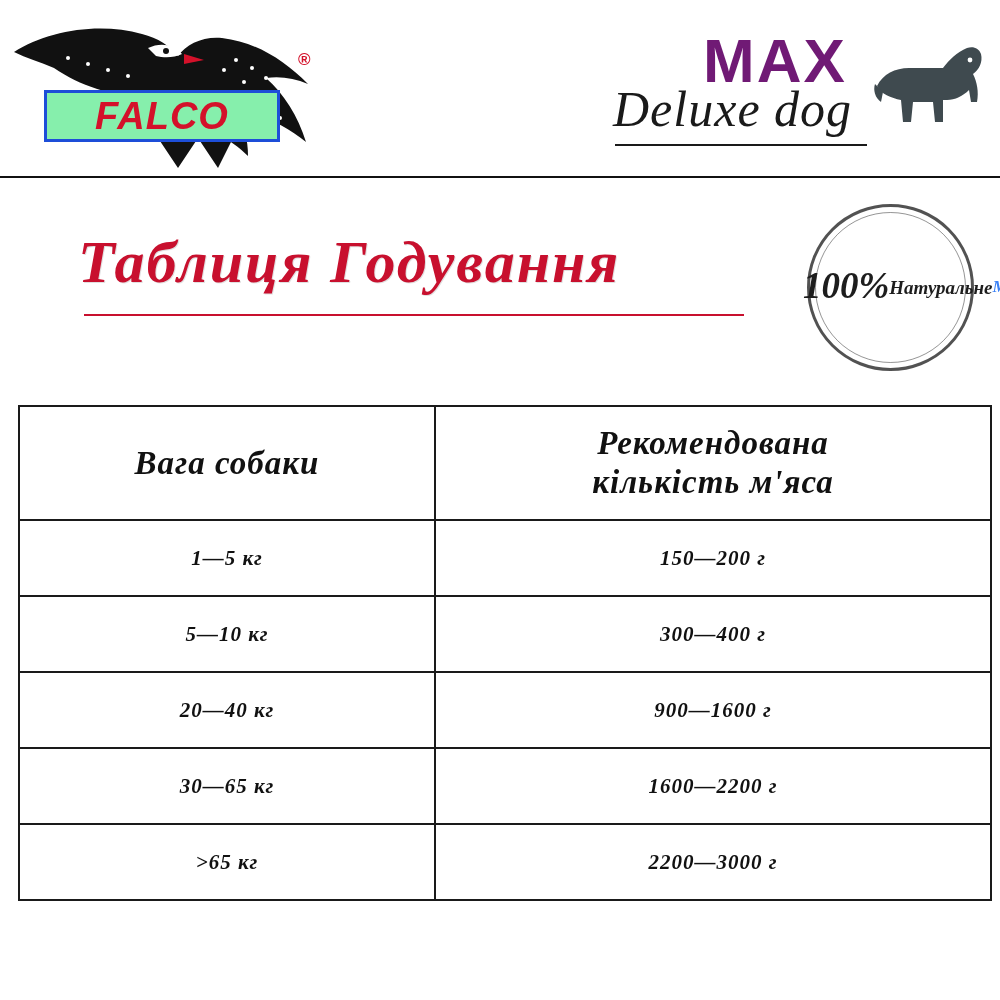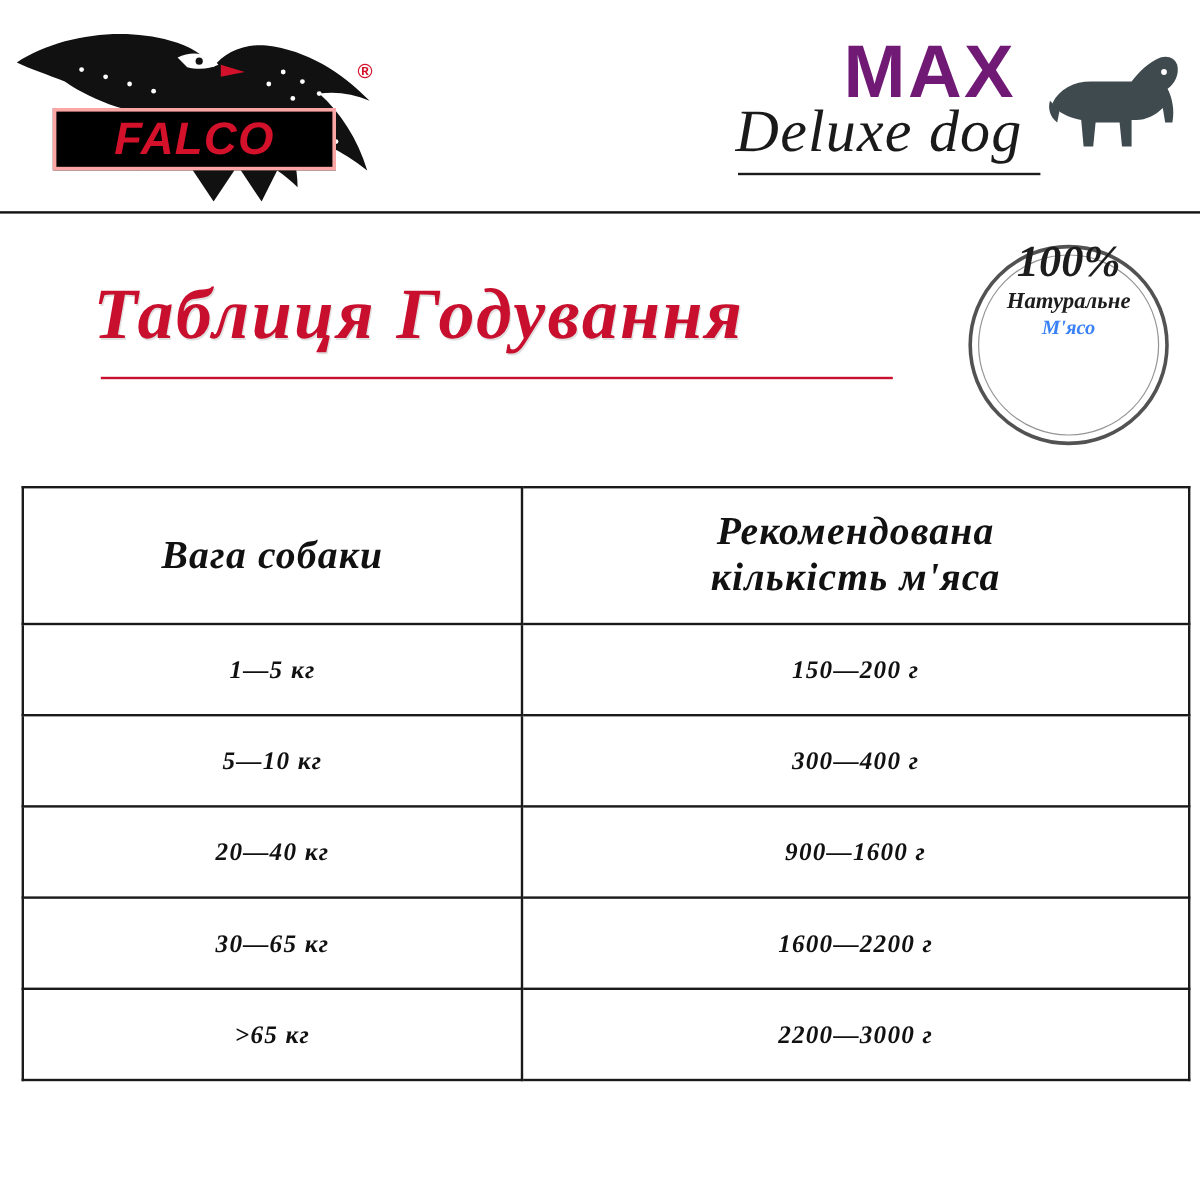--- a/index.html
+++ b/index.html
@@ -38,22 +38,22 @@
     top: 0;
     width: 340px;
     height: 150px;
   }
   .falco-word {
     position: absolute;
     left: 36px;
     top: 72px;
     width: 230px;
     height: 46px;
-    border: 3px solid #fca5a5;
-    background: #000000;
+    border: 3px solid #1d4ed8;
+    background: #86efac;
     display: flex;
     align-items: center;
     justify-content: center;
     letter-spacing: 1px;
   }
   .falco-word span {
     font-family: "Liberation Sans", sans-serif;
     font-weight: bold;
     font-style: italic;
     font-size: 38px;
@@ -164,23 +164,22 @@
     position: absolute;
     inset: 12px;
     border: 1px solid #2c2c2c;
     border-radius: 50%;
     opacity: .5;
   }
   .stamp-text {
     position: absolute;
     inset: 0;
     display: flex;
-    flex-direction: column;
     align-items: center;
-    justify-content: flex-start;
+    justify-content: space-between;
     text-align: center;
   }
   .stamp-100 {
     font-family: "Liberation Serif", serif;
     font-style: italic;
     font-weight: bold;
     font-size: 37px;
     color: #1d1d1d;
     line-height: 1;
     margin-bottom: 4px;

